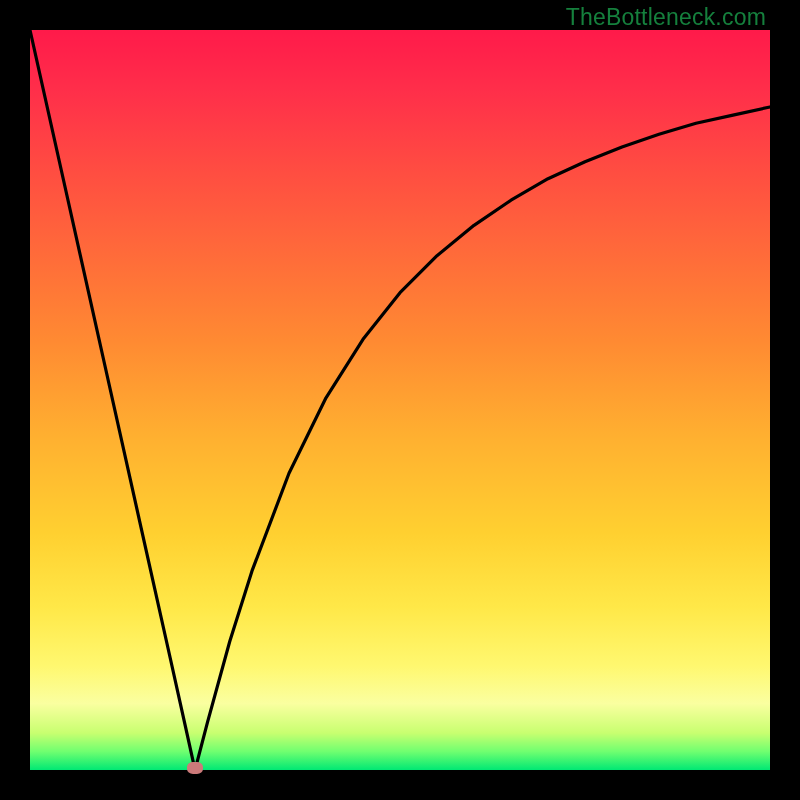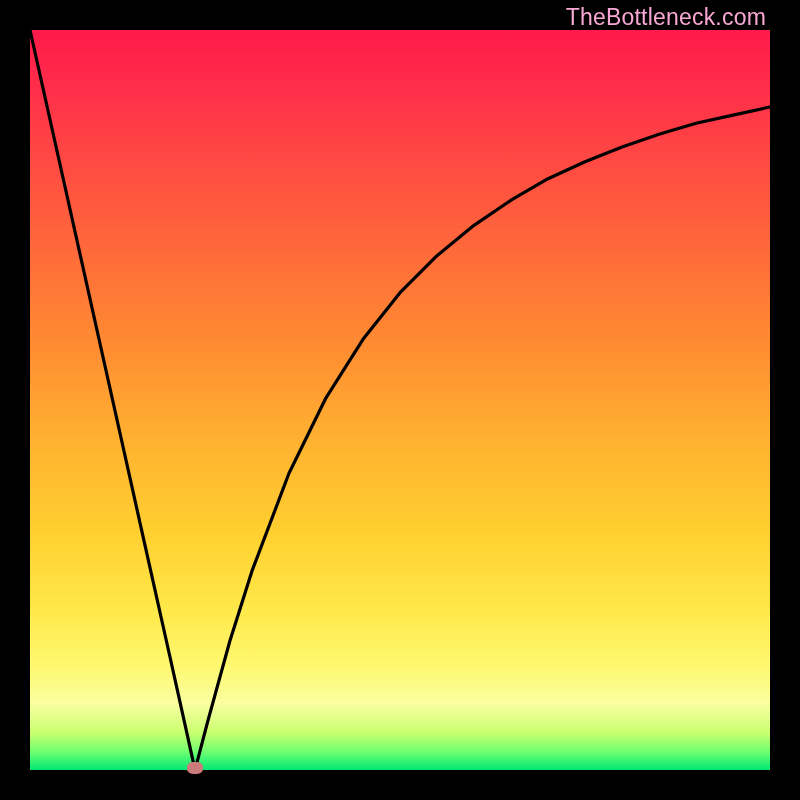--- a/index.html
+++ b/index.html
@@ -38,21 +38,21 @@
       #faffa0 91%,
       #c8ff70 95%,
       #70ff70 97.5%,
       #00e874 100%
     );
   }
   .watermark {
     position: absolute;
     top: 4px;
     right: 34px;
-    color: #f9a8d4;
+    color: #15803d;
     font-size: 23px;
     letter-spacing: 0.2px;
     font-weight: 400;
     user-select: none;
   }
   .marker {
     position: absolute;
     width: 16px;
     height: 12px;
     border-radius: 6px / 5px;

